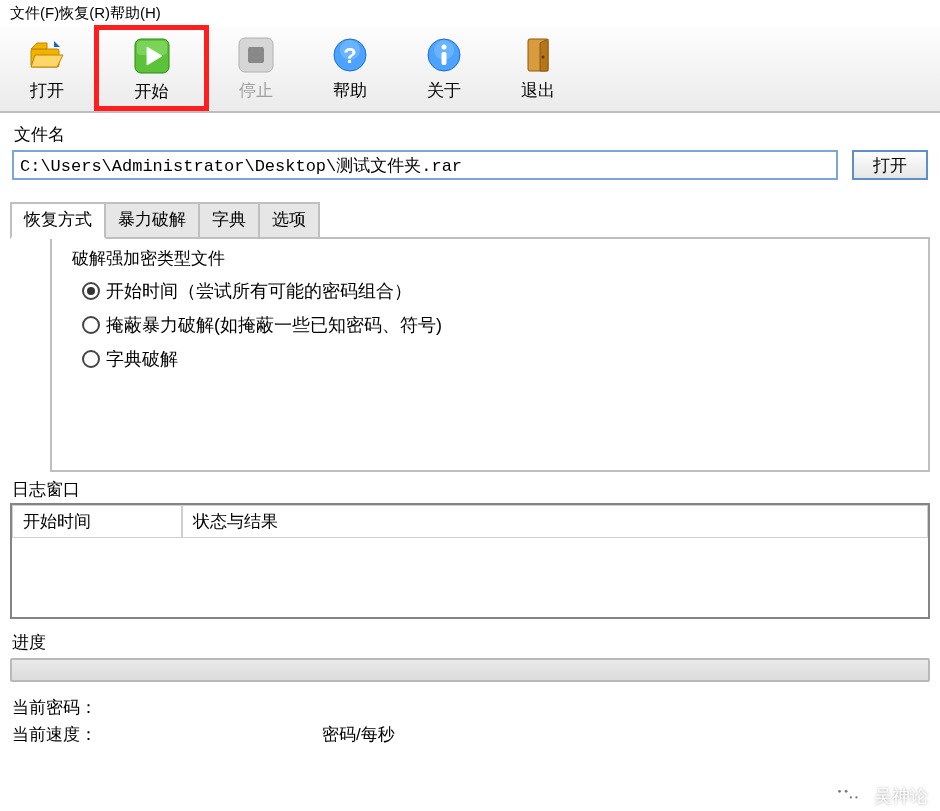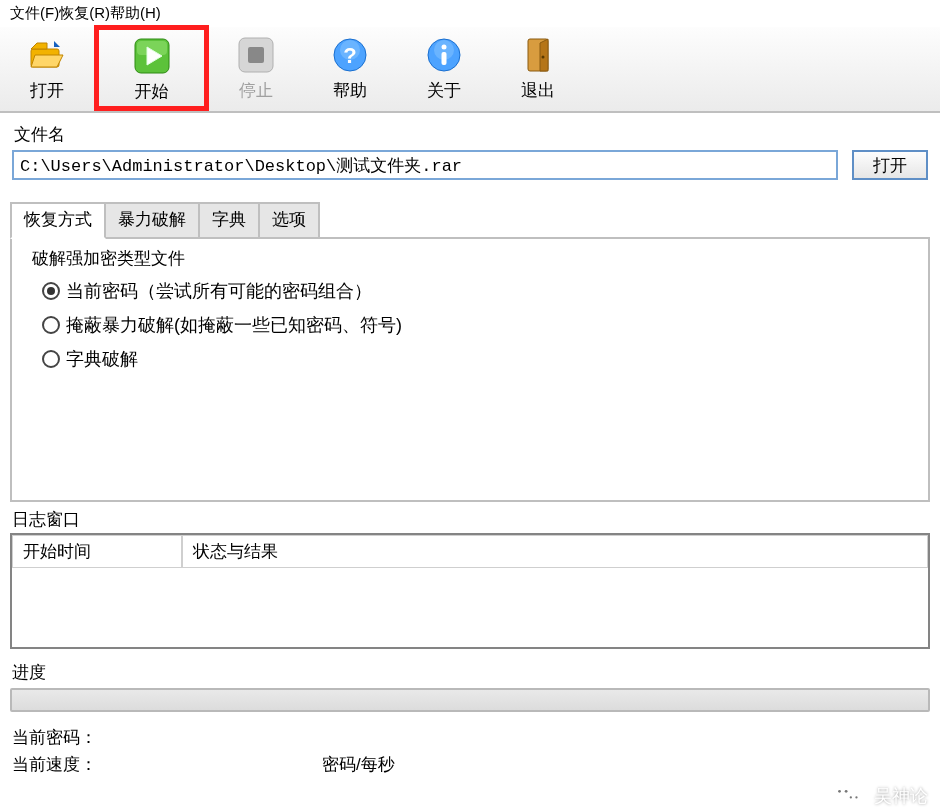--- a/index.html
+++ b/index.html
@@ -80,23 +80,24 @@
   }
   .tab.active {
     background:#fff;
     border-bottom: 2px solid #fff;
     z-index: 2;
     position: relative;
   }
   .tab-body {
     border: 2px solid #bfbfbf;
     background:#fff;
-    height: 265px;
+    height: 235px;
     padding: 2px 0 0 0;
     position: relative;
+    margin-left: 40px;
   }
   .groupbox {
     position: relative;
     margin: 6px 10px 10px 10px;
   }
   .group-label {
     position: relative;
     top: 0;
     left: 6px;
     background:#fff;
@@ -253,21 +254,21 @@
     <div class="tab">选项</div>
   </div>
   <div class="tab-body">
     <div class="groupbox">
       <span class="group-label">破解强加密类型文件</span>
       <div class="radios">
         <div class="radio-row selected">
           <span class="radio-circle">
               <span class="radio-dot"></span>
             </span>
-          <span>当前密码（尝试所有可能的密码组合）</span>
+          <span>开始时间（尝试所有可能的密码组合）</span>
         </div>
         <div class="radio-row">
           <span class="radio-circle"></span>
           <span>掩蔽暴力破解(如掩蔽一些已知密码、符号)</span>
         </div>
         <div class="radio-row">
           <span class="radio-circle"></span>
           <span>字典破解</span>
         </div>
       </div>

